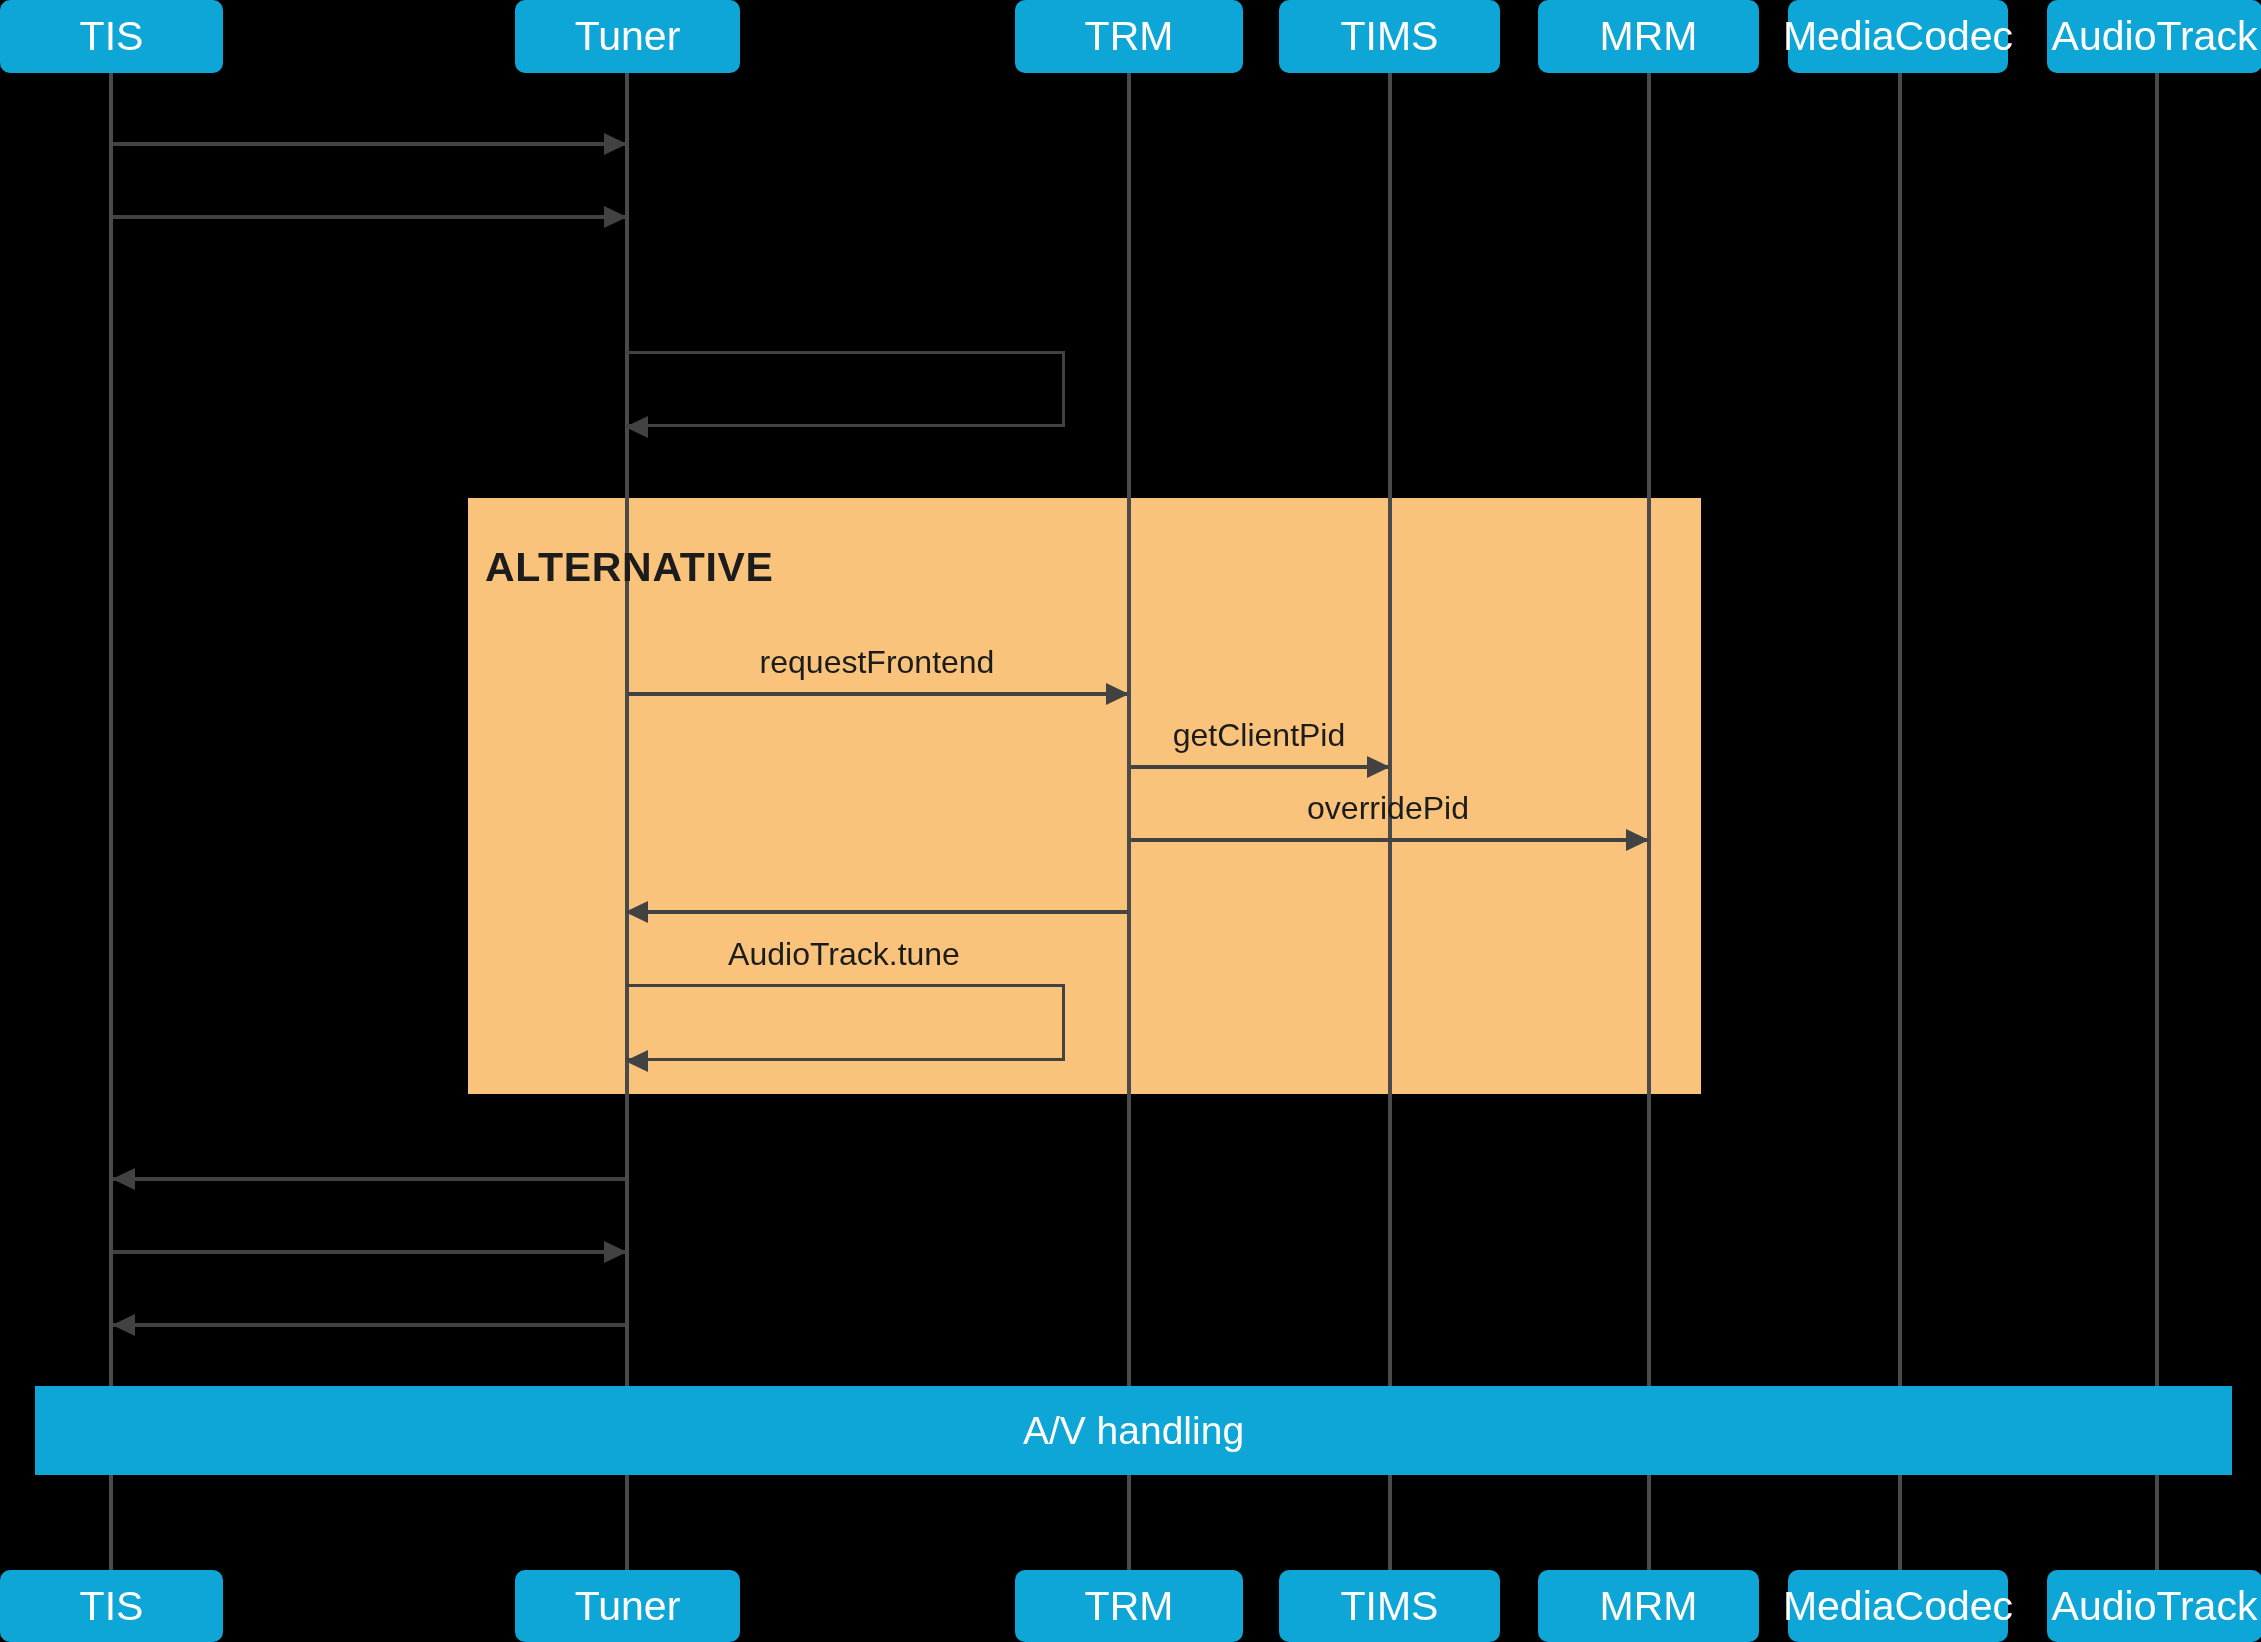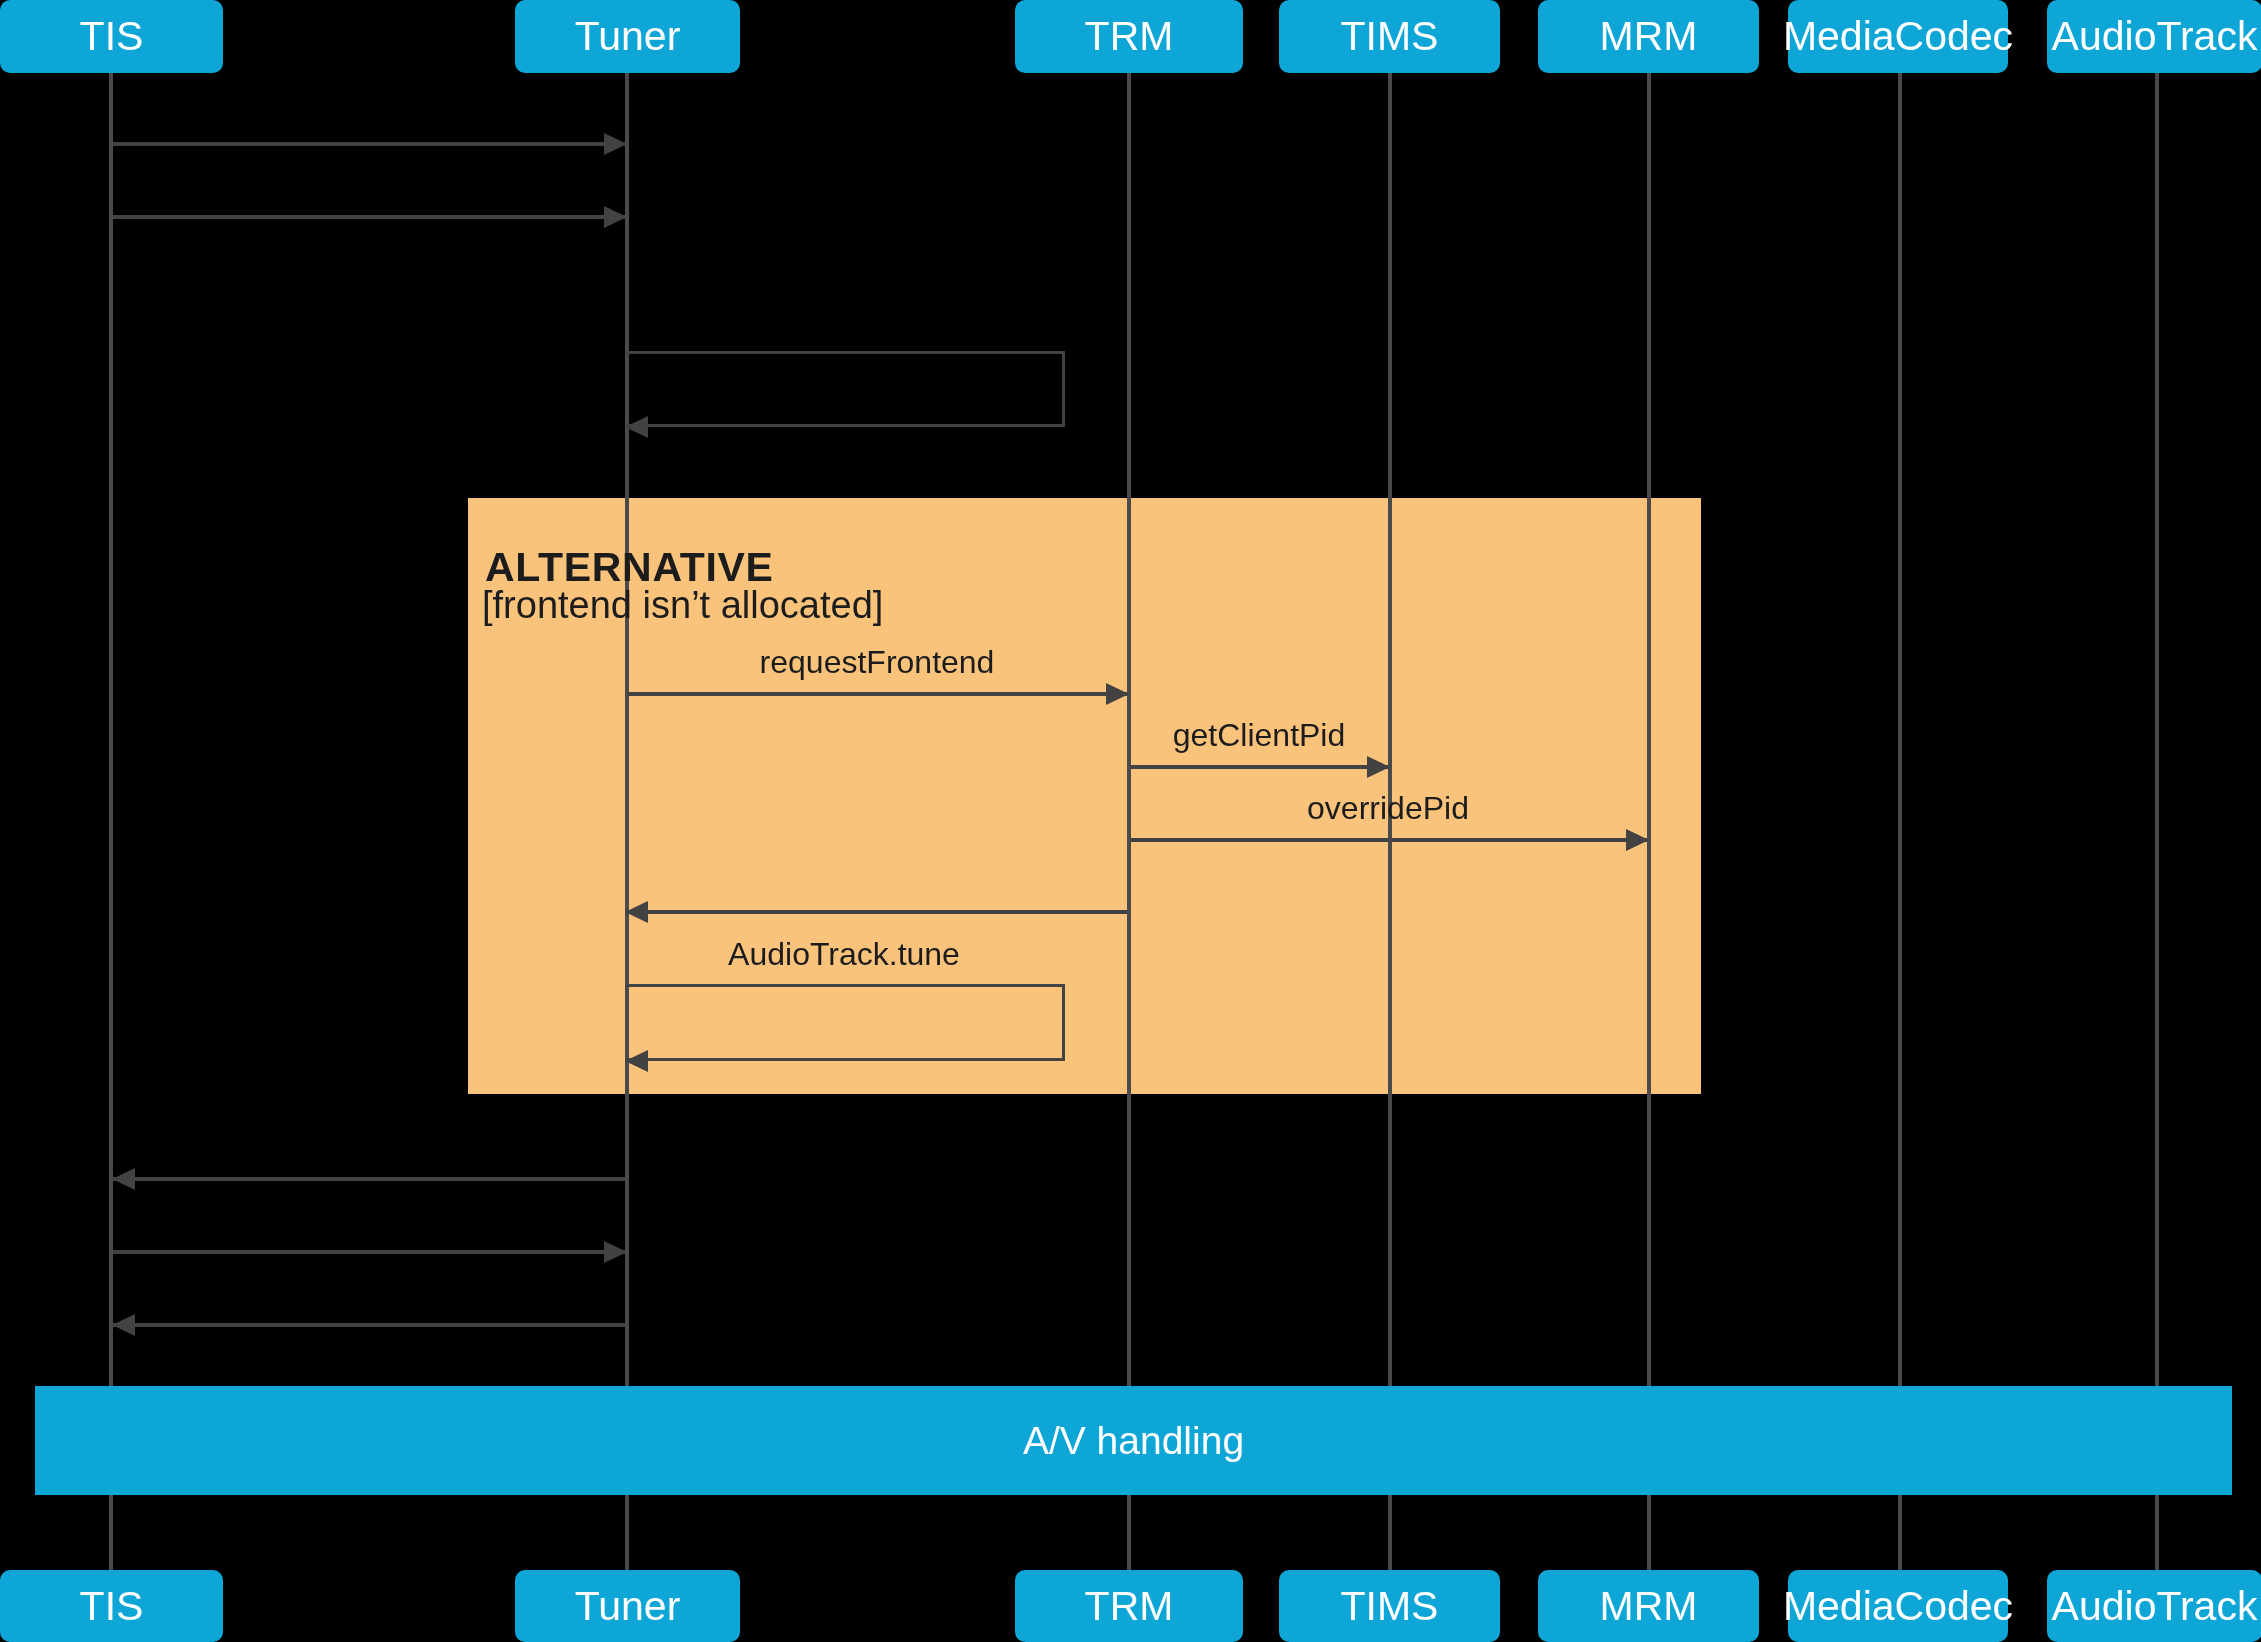--- a/index.html
+++ b/index.html
@@ -44,41 +44,40 @@
   .msg-label{
     position:absolute;transform:translateX(-50%);font-size:32px;color:var(--ink);
     z-index:3;white-space:nowrap;
   }
   .self-box{
     position:absolute;border:3.6px solid var(--arrow);border-left:none;
     background:transparent;z-index:3;
   }
   .self-box .head-l{left:-1.5px;top:auto;bottom:-14px;transform:none;}
   .av-bar{
-    position:absolute;left:35px;top:1386px;width:2197px;height:109px;
+    position:absolute;left:35px;top:1386px;width:2197px;height:89px;
     background:var(--cyan);color:#ffffff;display:flex;align-items:center;justify-content:center;
     font-size:39px;z-index:4;
   }
 </style>
 </head>
 <body>
 
 <div id="stage" style="--cyan: #0ea6d6; --orange: #fac37c; --arrow: #424242; --lifeline: #4a4a4a; --ink: #1c1c1c;">
 
   <div class="lifeline" style="left:109px"></div>
   <div class="lifeline" style="left:625px"></div>
   <div class="lifeline" style="left:1127px"></div>
   <div class="lifeline" style="left:1388px"></div>
   <div class="lifeline" style="left:1647px"></div>
   <div class="lifeline" style="left:1898px"></div>
   <div class="lifeline" style="left:2155px"></div>
 
   <div class="alt-block"></div>
   <div class="alt-title">ALTERNATIVE</div>
-  <div class="alt-guard">[frontend isn’t allocated]</div>
 
   <div class="msg" style="left:113px;top:142px;width:512px">
     <span class="head-r"></span>
   </div>
   <div class="msg" style="left:113px;top:215px;width:512px">
     <span class="head-r"></span>
   </div>
 
   <div class="self-box" style="left:626px;top:351px;width:436px;height:70px">
     <span class="head-l"></span>

